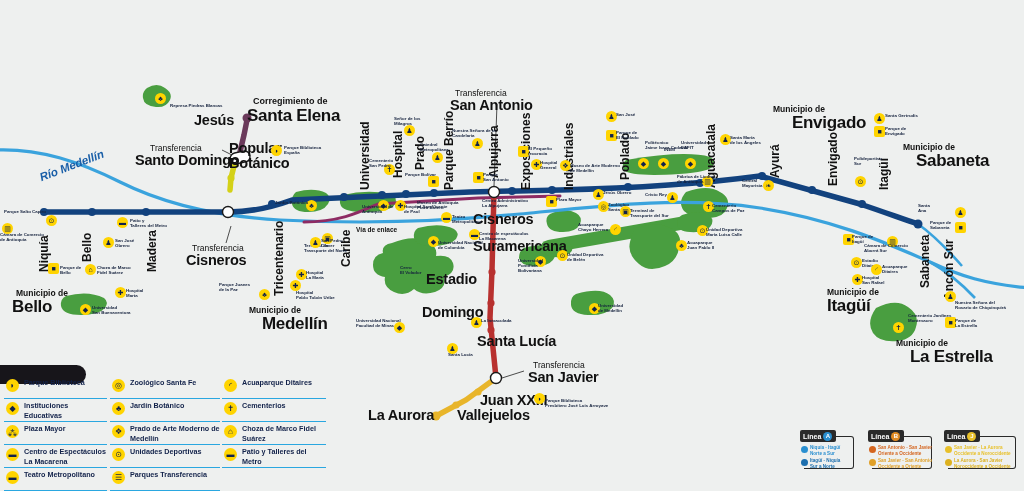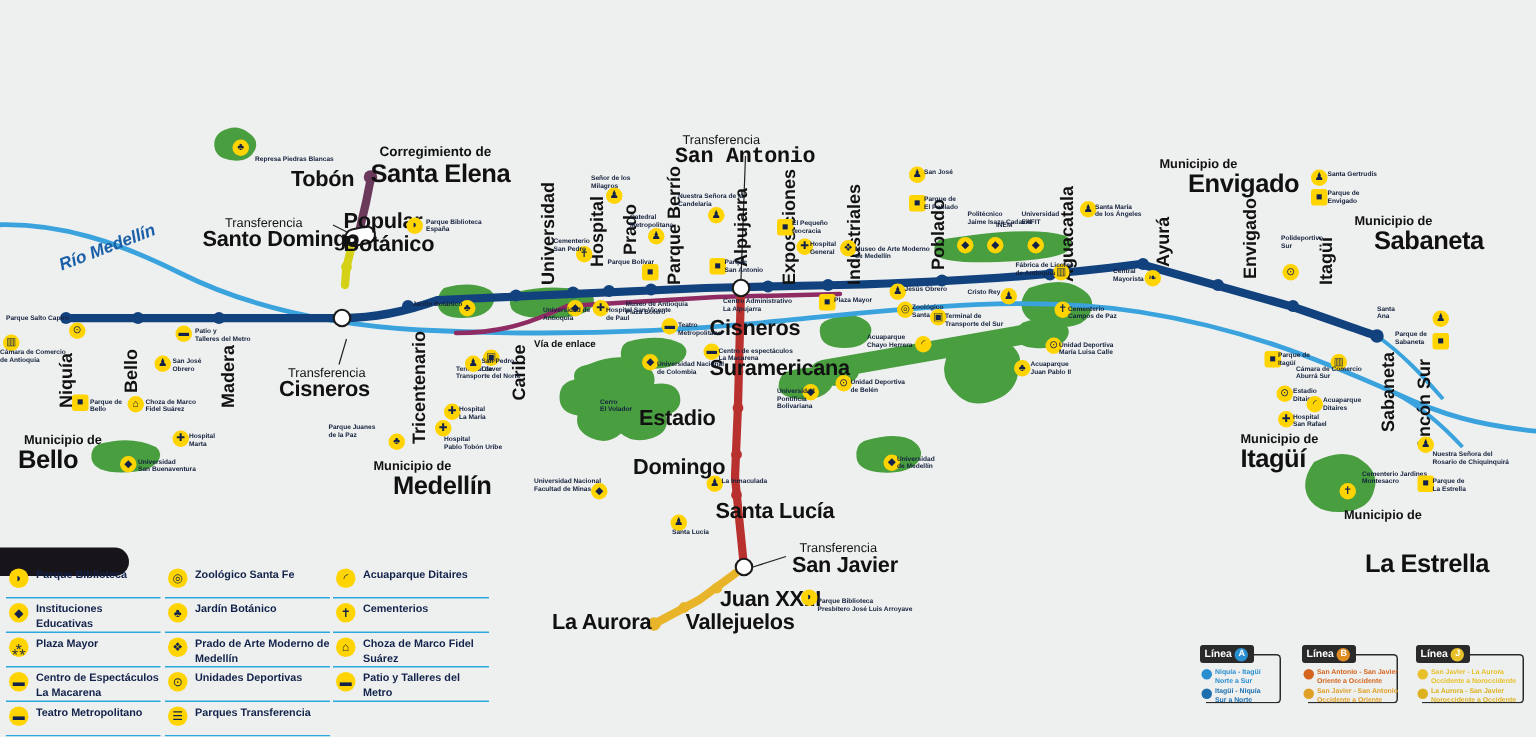--- a/index.html
+++ b/index.html
@@ -176,29 +176,29 @@
 
     <g stroke="#222" stroke-width="0.8" fill="none">
       <path d="M222 150 L 232 155"></path>
       <path d="M226 243 L 231 226"></path>
       <path d="M497 104 L 494 186"></path>
       <path d="M524 371 L 502 378"></path>
     </g>
   </svg>
 
   <div id="labels">
-      <div class="lbl station-big" style="left: 194px; top: 112px;">Tobón</div>
+      <div class="lbl station-big" style="left: 194px; top: 112px;">Jesús</div>
       <div class="lbl station-big" style="left: 229px; top: 140px;">Popular</div>
       <div class="lbl station-big" style="left: 229px; top: 155px;">Botánico</div>
       <div class="lbl transfer-sm" style="left: 150px; top: 143px;">Transferencia</div>
       <div class="lbl station-big" style="left: 135px; top: 152px;">Santo Domingo</div>
       <div class="lbl transfer-sm" style="left: 192px; top: 243px;">Transferencia</div>
       <div class="lbl station-big" style="left: 186px; top: 252px;">Cisneros</div>
       <div class="lbl transfer-sm" style="left: 455px; top: 88px;">Transferencia</div>
-      <div class="lbl station-big" style="left: 450px; top: 97px; font-family: Liberation Mono, monospace;">San Antonio</div>
+      <div class="lbl station-big" style="left: 450px; top: 97px;">San Antonio</div>
       <div class="lbl station-big" style="left: 473px; top: 211px;">Cisneros</div>
       <div class="lbl station-big" style="left: 473px; top: 238px;">Suramericana</div>
       <div class="lbl station-big" style="left: 426px; top: 271px;">Estadio</div>
       <div class="lbl station-big" style="left: 422px; top: 304px;">Domingo</div>
       <div class="lbl station-big" style="left: 477px; top: 333px;">Santa Lucía</div>
       <div class="lbl transfer-sm" style="left: 533px; top: 360px;">Transferencia</div>
       <div class="lbl station-big" style="left: 528px; top: 369px;">San Javier</div>
       <div class="lbl station-big" style="left: 480px; top: 392px;">Juan XXIII</div>
       <div class="lbl station-big" style="left: 457px; top: 407px;">Vallejuelos</div>
       <div class="lbl station-big" style="left: 368px; top: 407px;">La Aurora</div>
@@ -231,21 +231,21 @@
       <div class="lbl muni-big" style="left: 12px; top: 297px;">Bello</div>
       <div class="lbl muni-sm" style="left: 249px; top: 305px;">Municipio de</div>
       <div class="lbl muni-big" style="left: 262px; top: 314px;">Medellín</div>
       <div class="lbl muni-sm" style="left: 773px; top: 104px;">Municipio de</div>
       <div class="lbl muni-big" style="left: 792px; top: 113px;">Envigado</div>
       <div class="lbl muni-sm" style="left: 903px; top: 142px;">Municipio de</div>
       <div class="lbl muni-big" style="left: 916px; top: 151px;">Sabaneta</div>
       <div class="lbl muni-sm" style="left: 827px; top: 287px;">Municipio de</div>
       <div class="lbl muni-big" style="left: 827px; top: 296px;">Itagüí</div>
       <div class="lbl muni-sm" style="left: 896px; top: 338px;">Municipio de</div>
-      <div class="lbl muni-big" style="left: 910px; top: 366px;">La Estrella</div>
+      <div class="lbl muni-big" style="left: 910px; top: 347px;">La Estrella</div>
     </div>
   <div id="pois">
       <div class="poi sm" style="left: 155px; top: 93px;">♣</div>
       <div class="lbl poi-txt" style="left: 170px; top: 103px;">Represa Piedras Blancas</div>
       <div class="poi sm" style="left: 271px; top: 145px;">◗</div>
       <div class="lbl poi-txt" style="left: 284px; top: 145px;">Parque Biblioteca
 España</div>
       <div class="poi sm" style="left: 46px; top: 215px;">⊙</div>
       <div class="lbl poi-txt" style="left: 4px; top: 209px;">Parque Salto Capiro</div>
       <div class="poi sm" style="left: 2px; top: 223px;">▥</div>

